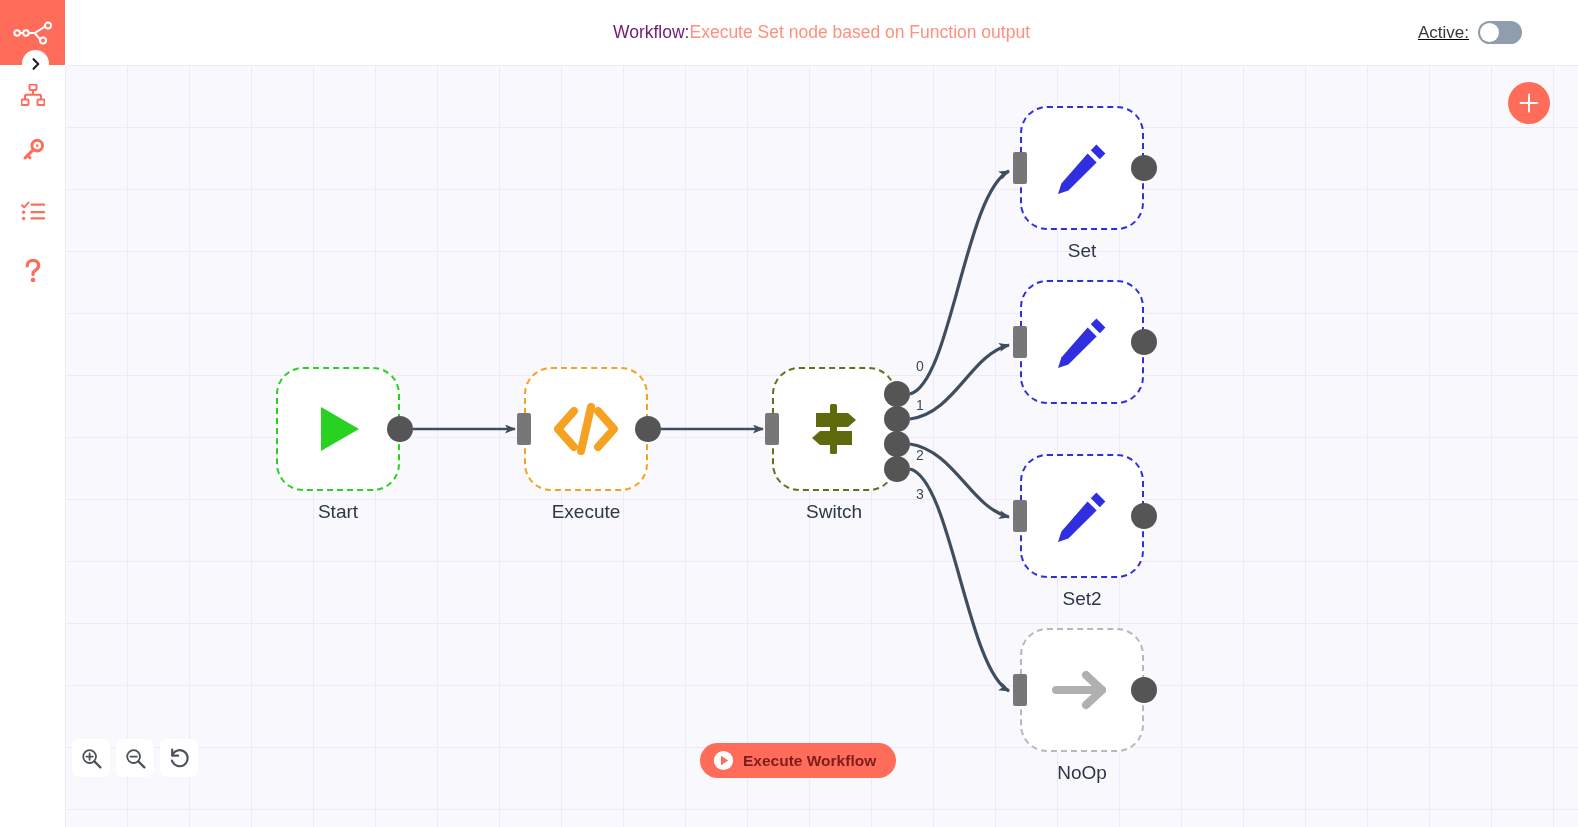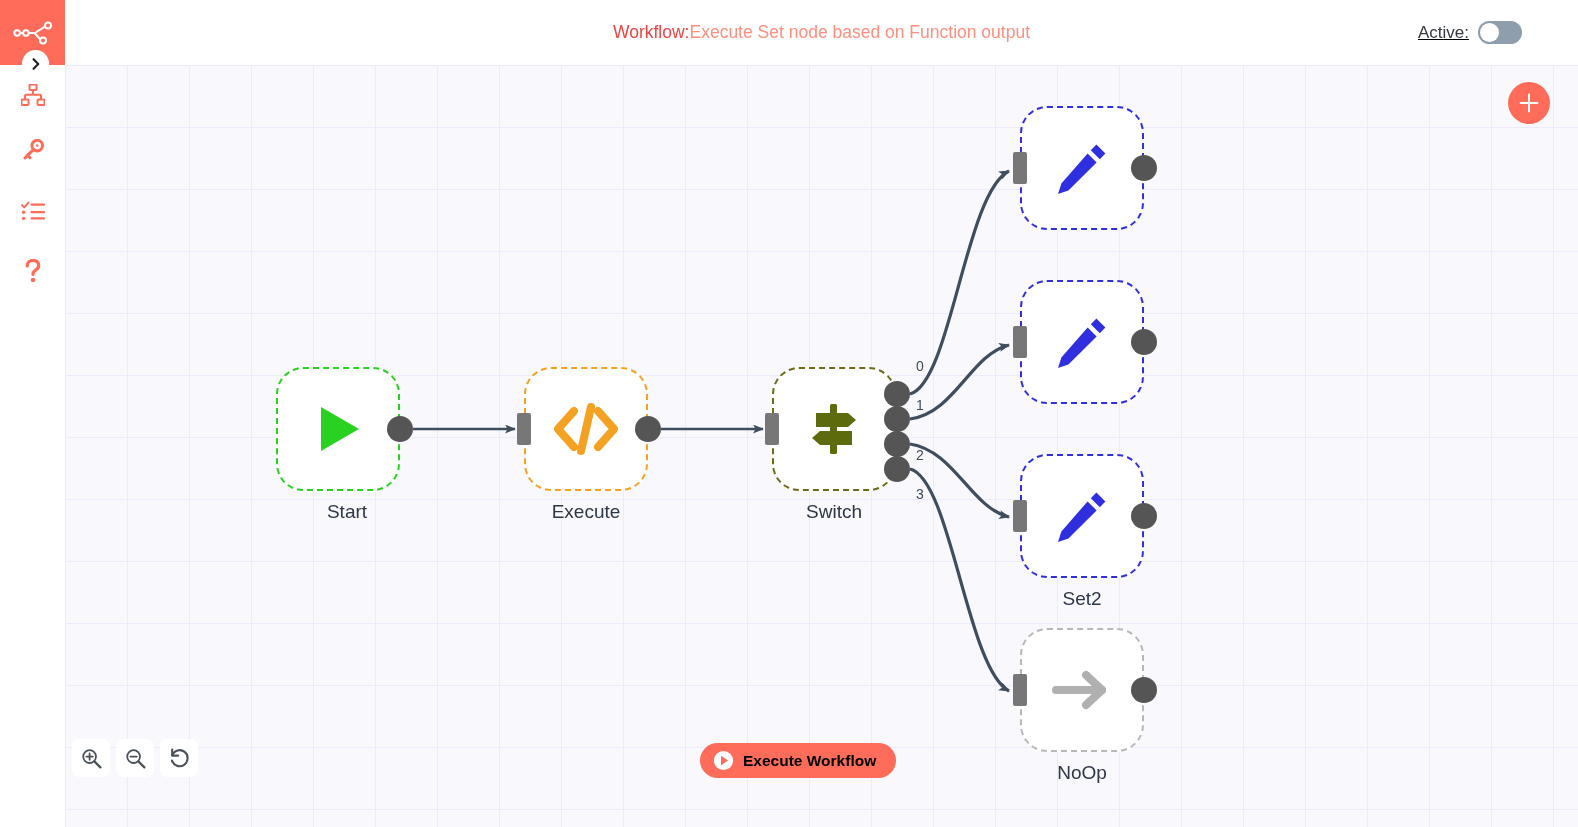--- a/index.html
+++ b/index.html
@@ -46,21 +46,21 @@
     position: absolute; left: 65px; top: 0;
     width: 1513px; height: 65px;
     background: #ffffff;
     z-index: 30;
   }
   #workflow-title-wrap {
     position: absolute; left: 0; top: 0; width: 1513px; height: 65px;
     display: flex; align-items: center; justify-content: center;
     font-size: 17.5px;
   }
-  #wf-prefix { color: #ef4444; }
+  #wf-prefix { color: #701a75; }
   #wf-name { color: #ff8f7e; }
   #active-wrap {
     position: absolute; right: 56px; top: 0; height: 65px;
     display: flex; align-items: center; gap: 9px; text-decoration: underline;
   }
   #active-label { font-size: 17px; color: #34393f; }
   #active-toggle {
     width: 44px; height: 23px; border-radius: 12px;
     background: #8f9ead; position: relative; cursor: pointer;
   }
@@ -125,21 +125,21 @@
     width: 38px; height: 38px; border-radius: 7px;
     background: #ffffff;
     display: flex; align-items: center; justify-content: center;
     cursor: pointer; z-index: 25;
   }
   #execute-btn {
     position: absolute; left: 700px; top: 743px;
     height: 35px; padding: 0 20px 0 13px;
     border-radius: 18px; background: #ff6d5a;
     display: flex; align-items: center; gap: 9px;
-    color: #000000; font-size: 15.5px; font-weight: bold;
+    color: #7f1d1d; font-size: 15.5px; font-weight: bold;
     cursor: pointer; z-index: 25; border: none;
   }
   #add-node-btn {
     position: absolute; right: 28px; top: 82px;
     width: 42px; height: 42px; border-radius: 50%;
     background: #ff6d5a;
     display: flex; align-items: center; justify-content: center;
     cursor: pointer; z-index: 25;
   }
 </style>
@@ -238,21 +238,21 @@
 
       <path d="M 845 404 C 886 414, 902 604, 944 626" stroke="#3f4e5f" stroke-width="3.2" fill="none" marker-end="url(#arrowhead)"></path>
     </svg>
 
     <div class="node" style="left:211px; top:302px; border-color:#29d121;">
       <svg width="58" height="58" viewBox="0 0 58 58">
         <path d="M12 7 L50 29 L12 51 Z" fill="#29d121"></path>
       </svg>
     </div>
     <div class="endpoint-dot" style="left:322px; top:351px;"></div>
-    <div class="node-label" style="left:162px; top:436px;">Start</div>
+    <div class="node-label" style="left:153px; top:436px;">Start</div>
 
     <div class="node" style="left:459px; top:302px; border-color:#f5a122;">
       <svg width="64" height="52" viewBox="0 0 64 52">
         <path d="M20 8 L4 26 L20 44" stroke="#f5a122" stroke-width="8" fill="none" stroke-linecap="round" stroke-linejoin="round"></path>
         <path d="M44 8 L60 26 L44 44" stroke="#f5a122" stroke-width="8" fill="none" stroke-linecap="round" stroke-linejoin="round"></path>
         <path d="M37 4 L27 48" stroke="#f5a122" stroke-width="8" fill="none" stroke-linecap="round"></path>
       </svg>
     </div>
     <div class="endpoint-rect" style="left:452px; top:348px;"></div>
     <div class="endpoint-dot" style="left:570px; top:351px;"></div>
@@ -280,20 +280,21 @@
     <div class="node-label" style="left:649px; top:436px;">Switch</div>
 
     <div class="node" style="left:955px; top:41px; border-color:#2f2fe0;">
       <svg width="56" height="56" viewBox="0 0 56 56">
         <path d="M42.4 4.6 L51.4 13.6 L45.8 19.2 L36.8 10.2 Z" fill="#2f2fe0"></path>
         <path d="M33.6 13.4 L42.6 22.4 L14.4 50.6 L4 54 L7.4 43.6 Z" fill="#2f2fe0"></path>
       </svg>
     </div>
     <div class="endpoint-rect" style="left:948px; top:87px;"></div>
     <div class="endpoint-dot" style="left:1066px; top:90px;"></div>
+    <div class="node-label" style="left:897px; top:175px;">Set</div>
 
     <div class="node" style="left:955px; top:215px; border-color:#2f2fe0;">
       <svg width="56" height="56" viewBox="0 0 56 56">
         <path d="M42.4 4.6 L51.4 13.6 L45.8 19.2 L36.8 10.2 Z" fill="#2f2fe0"></path>
         <path d="M33.6 13.4 L42.6 22.4 L14.4 50.6 L4 54 L7.4 43.6 Z" fill="#2f2fe0"></path>
       </svg>
     </div>
     <div class="endpoint-rect" style="left:948px; top:261px;"></div>
     <div class="endpoint-dot" style="left:1066px; top:264px;"></div>
 

